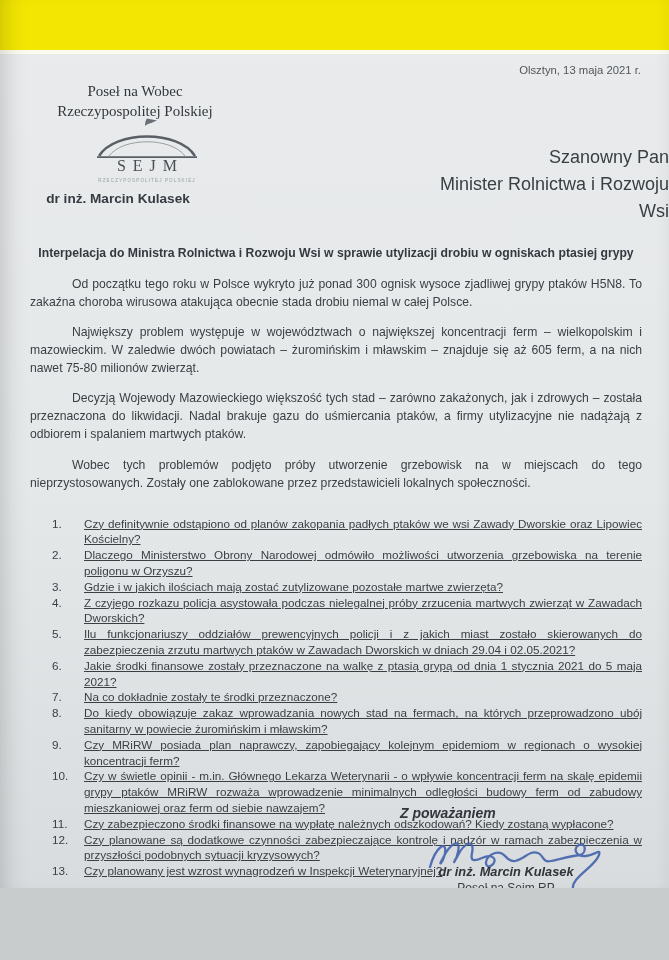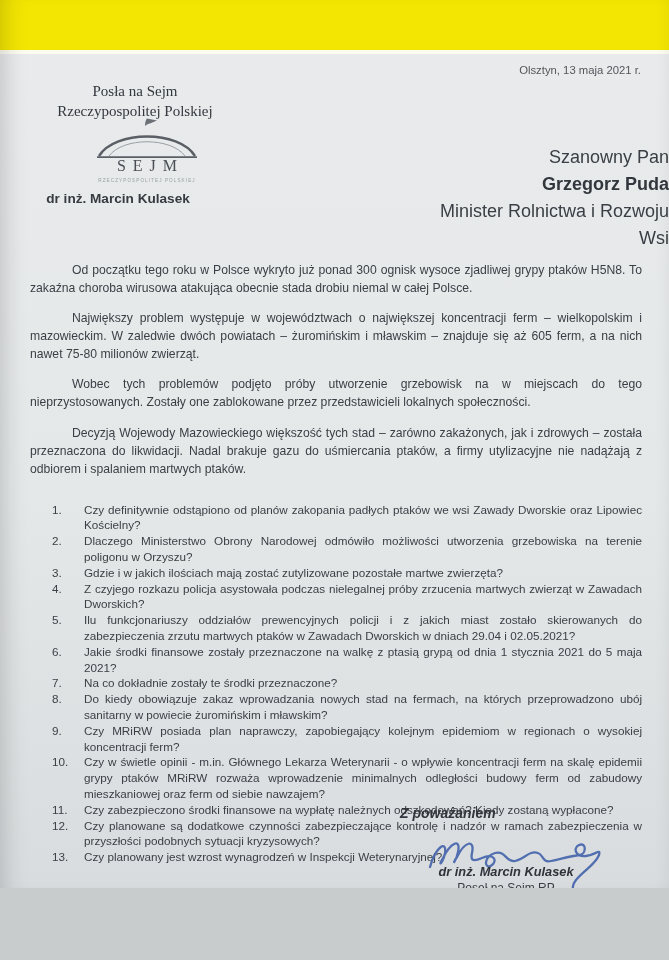--- a/index.html
+++ b/index.html
@@ -26,21 +26,21 @@
 
   .recipient{position:absolute;top:144px;left:435px;font-size:18px;line-height:27px;color:#3a3f45;text-align:right;}
   .recipient .bold{font-weight:700;color:#32373d;}
 
   .doc{position:absolute;top:246px;left:30px;width:612px;}
   .subject{font-weight:700;font-size:12.2px;text-align:center;color:#343940;}
   .greeting{margin-top:17px;padding-left:42px;font-weight:700;font-style:italic;font-size:12.6px;color:#31363c;}
   .para{font-size:12.2px;line-height:18px;text-align:justify;text-indent:42px;}
   .para:first-of-type{margin-top:15px;}
   .intro{margin-top:13px;font-size:12.2px;line-height:18px;text-indent:42px;}
-  ol.questions{margin:24px 0 0 0;padding:0 0 0 54px;list-style:none;counter-reset:q;}
+  ol.questions{margin:24px 0 0 0;padding:0 0 0 54px;list-style:none;counter-reset:q;text-decoration:underline;}
   ol.questions li{position:relative;counter-increment:q;font-size:11.7px;line-height:15.8px;
                   text-align:justify;}
   ol.questions li::before{content:counter(q) ".";position:absolute;left:-32px;width:28px;}
 
   .closing{position:absolute;top:805px;left:400px;width:212px;text-align:left;
            font-weight:700;font-style:italic;font-size:14px;color:#31363c;}
   .signature{position:absolute;top:820px;left:403px;width:218px;height:138px;pointer-events:none;}
   .signer-name{position:absolute;top:864px;left:398px;width:216px;text-align:center;
                font-weight:700;font-style:italic;font-size:12.8px;color:#2f343a;}
   .signer-title{position:absolute;top:881px;left:398px;width:216px;text-align:center;
@@ -54,48 +54,48 @@
 </head>
 <body>
 
 <div class="page">
   <div class="yellow-bar"></div>
   <div class="yellow-strip"></div>
 
   <div class="date">Olsztyn, 13 maja 2021 r.</div>
 
   <div class="office">
-    <div>Posła na Sejm</div>
+    <div>Poseł na Wobec</div>
     <div>Rzeczypospolitej Polskiej</div>
   </div>
 
   <div class="logo">
     <svg width="120" height="44" viewBox="0 0 120 44">
       <path d="M58,10 C58,6 59,3.5 60,2.5 L70,4.5 C66,6.5 62,7.5 60,8.5 Z" fill="#6b7077"></path>
       <path d="M12,40 C28,14 92,14 108,40" stroke="#5a5f66" stroke-width="2.4" fill="none"></path>
       <path d="M22,40 C36,21 84,21 98,40" stroke="#9aa0a6" stroke-width="1" fill="none"></path>
       <line x1="10" y1="41.2" x2="110" y2="41.2" stroke="#5a5f66" stroke-width="1.8"></line>
     </svg>
     <div class="word">SEJM</div>
     <div class="sub">RZECZYPOSPOLITEJ POLSKIEJ</div>
   </div>
 
   <div class="mp-name">dr inż. Marcin Kulasek</div>
 
   <div class="recipient">
     <div>Szanowny Pan</div>
-    <div class="bold">Grzegorz Puda</div>
     <div>Minister Rolnictwa i Rozwoju Wsi</div>
   </div>
 
   <div class="doc">
+    <div class="subject">Interpelacja do Ministra Rolnictwa i Rozwoju Wsi w sprawie utylizacji drobiu w ogniskach ptasiej grypy</div>
     <p class="para">Od początku tego roku w Polsce wykryto już ponad 300 ognisk wysoce zjadliwej grypy ptaków H5N8. To zakaźna choroba wirusowa atakująca obecnie stada drobiu niemal w całej Polsce.</p>
     <p class="para">Największy problem występuje w województwach o największej koncentracji ferm – wielkopolskim i mazowieckim. W zaledwie dwóch powiatach – żuromińskim i mławskim – znajduje się aż 605 ferm, a na nich nawet 75-80 milionów zwierząt.</p>
+    <p class="para">Decyzją Wojewody Mazowieckiego większość tych stad – zarówno zakażonych, jak i zdrowych – została przeznaczona do likwidacji. Nadal brakuje gazu do uśmiercania ptaków, a firmy utylizacyjne nie nadążają z odbiorem i spalaniem martwych ptaków.</p>
     <p class="para">Wobec tych problemów podjęto próby utworzenie grzebowisk na w miejscach do tego nieprzystosowanych. Zostały one zablokowane przez przedstawicieli lokalnych społeczności.</p>
-    <p class="para">Decyzją Wojewody Mazowieckiego większość tych stad – zarówno zakażonych, jak i zdrowych – została przeznaczona do likwidacji. Nadal brakuje gazu do uśmiercania ptaków, a firmy utylizacyjne nie nadążają z odbiorem i spalaniem martwych ptaków.</p>
     <ol class="questions">
       <li>Czy definitywnie odstąpiono od planów zakopania padłych ptaków we wsi Zawady Dworskie oraz Lipowiec Kościelny?</li>
       <li>Dlaczego Ministerstwo Obrony Narodowej odmówiło możliwości utworzenia grzebowiska na terenie poligonu w Orzyszu?</li>
       <li>Gdzie i w jakich ilościach mają zostać zutylizowane pozostałe martwe zwierzęta?</li>
       <li>Z czyjego rozkazu policja asystowała podczas nielegalnej próby zrzucenia martwych zwierząt w Zawadach Dworskich?</li>
       <li>Ilu funkcjonariuszy oddziałów prewencyjnych policji i z jakich miast zostało skierowanych do zabezpieczenia zrzutu martwych ptaków w Zawadach Dworskich w dniach 29.04 i 02.05.2021?</li>
       <li>Jakie środki finansowe zostały przeznaczone na walkę z ptasią grypą od dnia 1 stycznia 2021 do 5 maja 2021?</li>
       <li>Na co dokładnie zostały te środki przeznaczone?</li>
       <li>Do kiedy obowiązuje zakaz wprowadzania nowych stad na fermach, na których przeprowadzono ubój sanitarny w powiecie żuromińskim i mławskim?</li>
       <li>Czy MRiRW posiada plan naprawczy, zapobiegający kolejnym epidemiom w regionach o wysokiej koncentracji ferm?</li>

